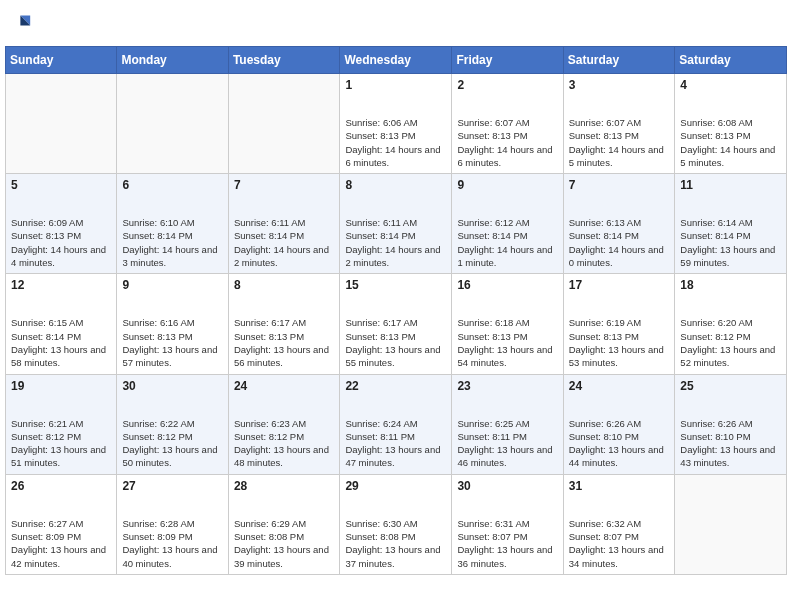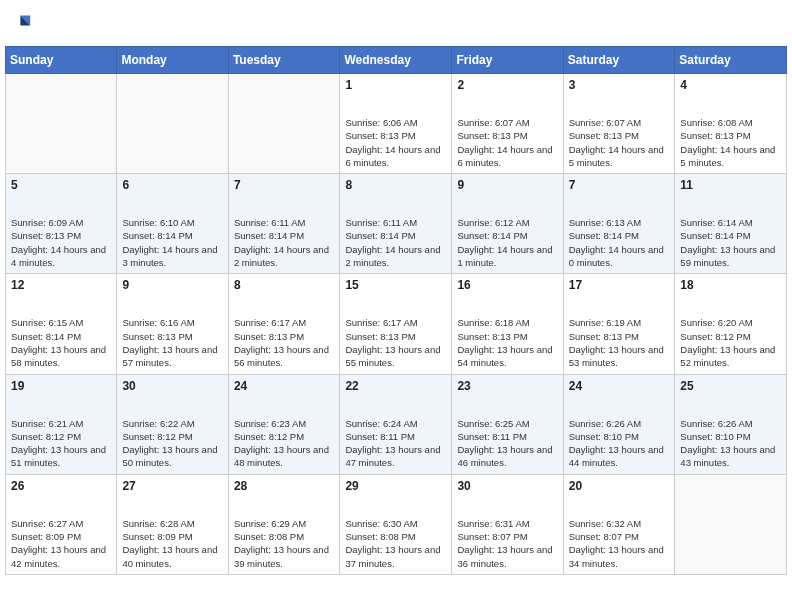--- a/index.html
+++ b/index.html
@@ -251,20 +251,20 @@
           </td>
           <td>
             <div class="day-number">29</div>
             <div class="day-info">Sunrise: 6:30 AM<br>Sunset: 8:08 PM<br>Daylight: 13 hours and 37 minutes.</div>
           </td>
           <td>
             <div class="day-number">30</div>
             <div class="day-info">Sunrise: 6:31 AM<br>Sunset: 8:07 PM<br>Daylight: 13 hours and 36 minutes.</div>
           </td>
           <td>
-            <div class="day-number">20</div>
+            <div class="day-number">31</div>
             <div class="day-info">Sunrise: 6:32 AM<br>Sunset: 8:07 PM<br>Daylight: 13 hours and 34 minutes.</div>
           </td>
           <td class="empty-cell"></td>
         </tr>
       </tbody>
   </table>
 </div>
 
 </body></html>

